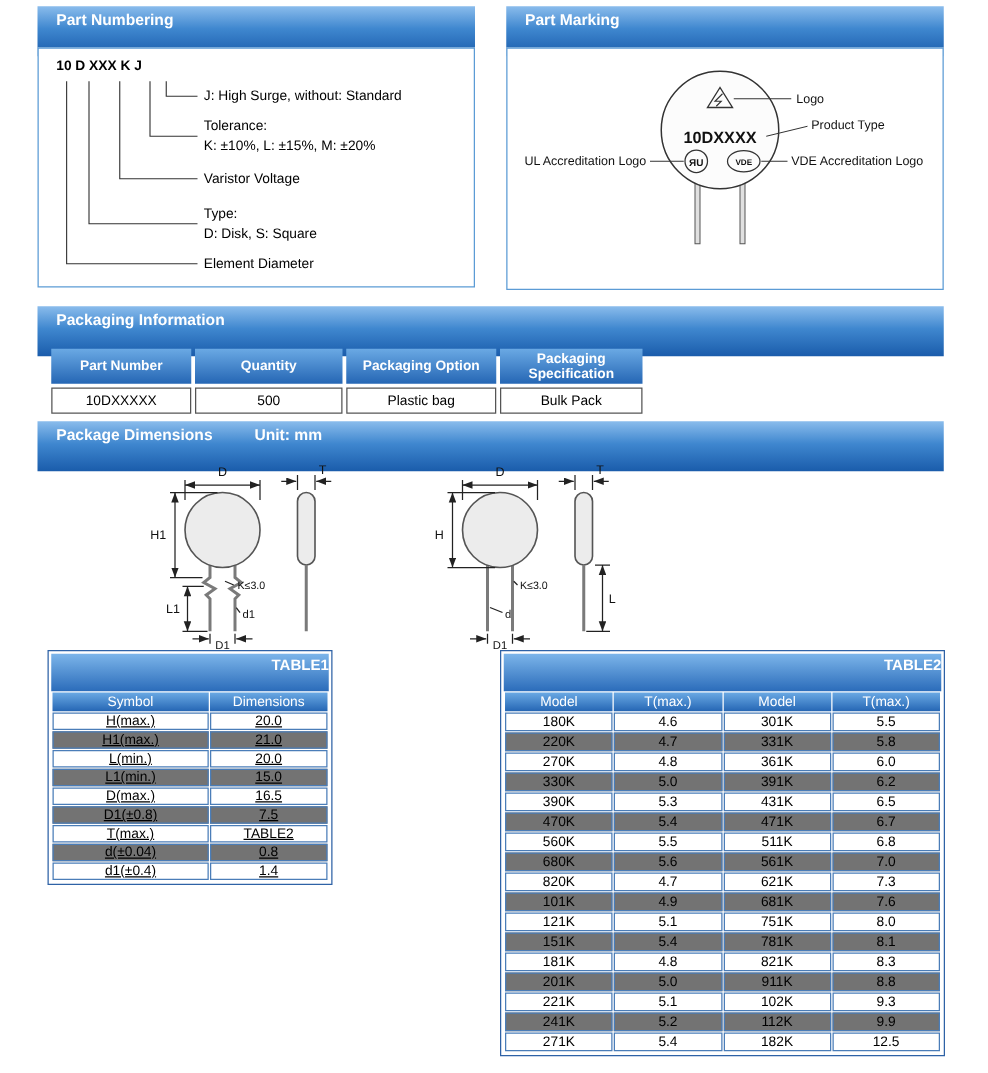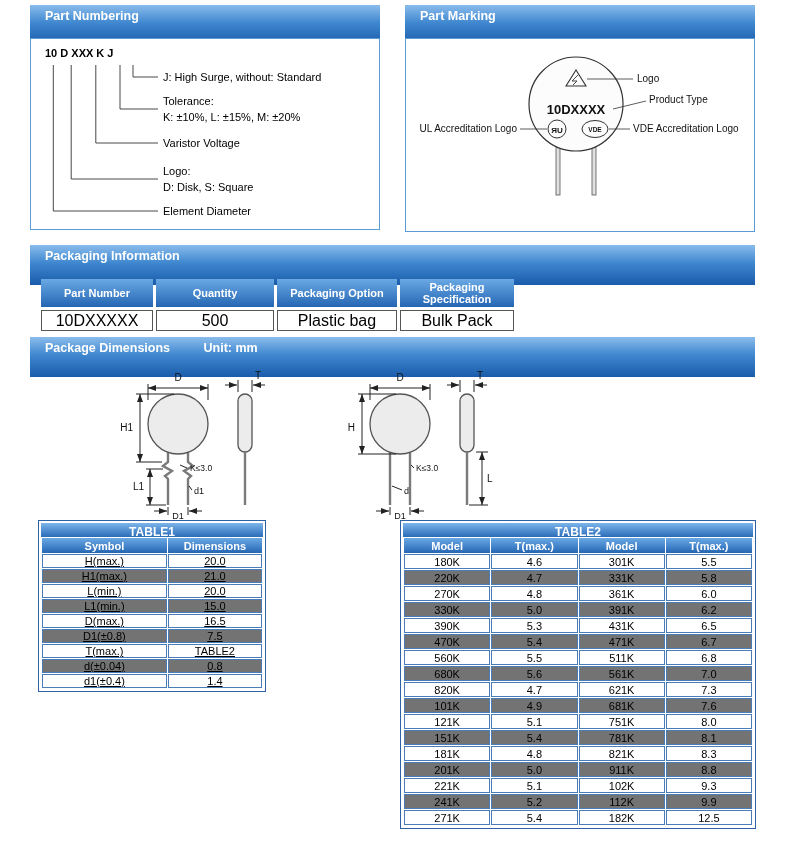--- a/index.html
+++ b/index.html
@@ -11,28 +11,28 @@
   .bar .unit{display:inline-block;margin-left:30px;}
   .panel{position:absolute;border:1px solid #5b9bd5;background:#fff;box-sizing:border-box;}
   .lbl{position:absolute;font-size:11px;white-space:nowrap;text-align:right;}
   .code{position:absolute;left:14px;top:8px;font-size:11px;font-weight:bold;}
   .absvg{position:absolute;left:0;top:0;}
   svg text{font-family:"Liberation Sans",sans-serif;fill:#111;}
   
   #pack{position:absolute;left:38px;top:276px;border-collapse:separate;border-spacing:3px;}
   #pack th{background:linear-gradient(180deg,#6aa9e4,#2566b4);color:#fff;font-size:11px;
            font-weight:bold;height:28px;padding:0 4px;}
-  #pack td{border:1px solid #555;font-size:16px;text-align:center;height:19px;background:#fff;padding:0 4px;margin-top:20px;}
+  #pack td{border:1px solid #555;font-size:11px;text-align:center;height:19px;background:#fff;padding:0 4px;margin-top:20px;}
   
   .dtable{position:absolute;border:1px solid #2e62a6;background:#fff;padding:2px;box-sizing:border-box;}
   .dtitle{background:linear-gradient(180deg,#7cb5ea,#2b6cba);color:#fff;font-weight:bold;
-          font-size:12px;text-align:center;height:14px;line-height:18px;}
+          font-size:12px;text-align:right;height:30px;line-height:18px;}
   .dtable table{border-collapse:separate;border-spacing:1px;width:100%;table-layout:fixed;}
   .dtable th{background:linear-gradient(180deg,#6aa9e4,#2566b4);color:#fff;font-size:11px;
-             font-weight:bold;height:15px;padding:0;}
+             font-weight:normal;height:15px;padding:0;}
   .dtable td{border:1px solid #4a7db8;font-size:11px;line-height:12px;text-align:center;
              padding:0;background:#fff;}
   #table1 td{height:11px;text-decoration:underline;}
   #table2 td{height:13px;}
   .dtable tr.alt td{background:#737373;}
 </style>
 </head>
 <body>
 
 <div id="page">
@@ -59,21 +59,21 @@
         <path d="M89,26 L89,70 L127,70"></path>
         <path d="M64.8,26 L64.8,104 L127,104"></path>
         <path d="M40.2,26 L40.2,140 L127,140"></path>
         <path d="M22.3,26 L22.3,172 L127,172"></path>
       </g>
     </svg>
     <div class="lbl" style="left:132px;top:32px;">J: High Surge, without: Standard</div>
     <div class="lbl" style="left:132px;top:56px;">Tolerance:</div>
     <div class="lbl" style="left:132px;top:72px;">K:  ±10%,  L:  ±15%,  M:  ±20%</div>
     <div class="lbl" style="left:132px;top:98px;">Varistor Voltage</div>
-    <div class="lbl" style="left:132px;top:126px;">Logo:</div>
+    <div class="lbl" style="left:132px;top:126px;">Type:</div>
     <div class="lbl" style="left:132px;top:142px;">D: Disk, S: Square</div>
     <div class="lbl" style="left:132px;top:166px;">Element Diameter</div>
   </div>
 
   <div class="panel" style="left:405px;top:38px;width:350px;height:194px;">
     <svg class="absvg" width="348" height="192" viewBox="0 0 348 192">
 
       <rect x="150" y="107" width="4" height="49" fill="#e0e0e0" stroke="#555" stroke-width="0.8"></rect>
       <rect x="186" y="107" width="4" height="49" fill="#e0e0e0" stroke="#555" stroke-width="0.8"></rect>
 

